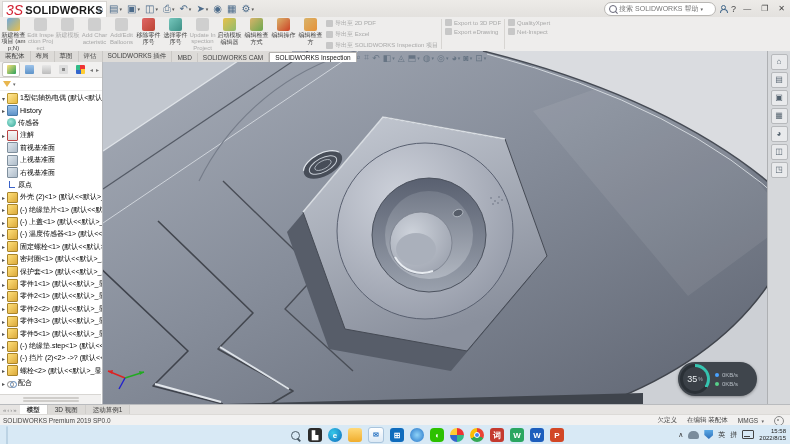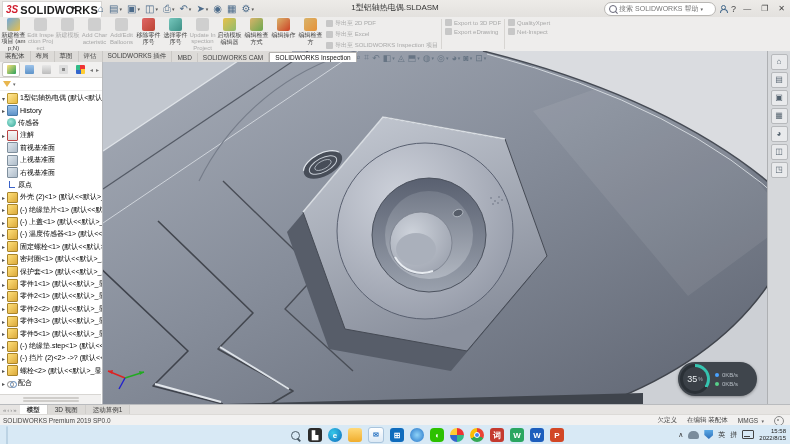--- a/index.html
+++ b/index.html
@@ -5,21 +5,21 @@
   html,body{margin:0;padding:0;}
   body{width:790px;height:444px;position:relative;overflow:hidden;
        font-family:"Liberation Sans",sans-serif;background:#e9e7e4;
        -webkit-font-smoothing:antialiased;}
   .abs{position:absolute;}
 
   
   #titlebar{left:0;top:0;width:790px;height:17px;background:linear-gradient(#edebe8,#e3e1de);
             border-bottom:1px solid #c9c7c4;}
   #logo{left:2px;top:1px;height:15px;display:flex;align-items:center;gap:2px;padding:0 3px;background:#fff;border:1px solid #d8d6d3;}
-  #logo .ds{color:#d11f2f;font-weight:bold;font-style:italic;font-size:10px;text-align:center;}
+  #logo .ds{color:#d11f2f;font-weight:normal;font-style:italic;font-size:14px;text-align:center;}
   #logo .sw{color:#1c1c1c;font-weight:bold;font-size:11px;letter-spacing:.2px;}
   #logo-expand{left:72px;top:3px;font-size:8px;color:#333;}
   #quick-toolbar{left:96px;top:1px;display:flex;align-items:center;height:15px;gap:1px;}
   .qbtn{display:flex;align-items:center;padding:0 2px;height:14px;border-radius:2px;color:#4c6b8a;font-size:10px;line-height:14px;}
   .qbtn .caret{font-size:5px;color:#555;margin-left:1px;}
   #doc-title{left:250px;top:2px;width:290px;text-align:center;font-size:8px;color:#333;white-space:nowrap;}
   #title-right{right:2px;top:1px;display:flex;align-items:center;gap:4px;height:15px;}
   #search-box{display:flex;align-items:center;gap:2px;width:102px;height:12px;background:#fff;border:1px solid #b9b7b4;border-radius:7px;padding:0 4px;}
   #search-box .ph{font-size:7px;color:#777;white-space:nowrap;overflow:hidden;}
   .mag{width:6px;height:6px;border:1px solid #667;border-radius:50%;position:relative;flex:0 0 auto;}
@@ -194,21 +194,20 @@
         <span>◉</span>
       </div>
       <div class="qbtn">
         <span>▦</span>
       </div>
       <div class="qbtn">
         <span>⚙</span>
         <span class="caret">▾</span>
       </div>
     </div>
-  <div id="doc-title" class="abs">1型铝轴热电偶.SLDASM</div>
   <div id="title-right" class="abs">
     <div id="search-box">
       <span class="mag"></span>
       <span class="ph">搜索 SOLIDWORKS 帮助</span>
       <span class="caret" style="font-size:5px;color:#666">▾</span>
     </div>
     <span class="person"></span>
     <span id="help-q">?</span>
     <span class="winbtn">—</span>
     <span class="winbtn">❐</span>

